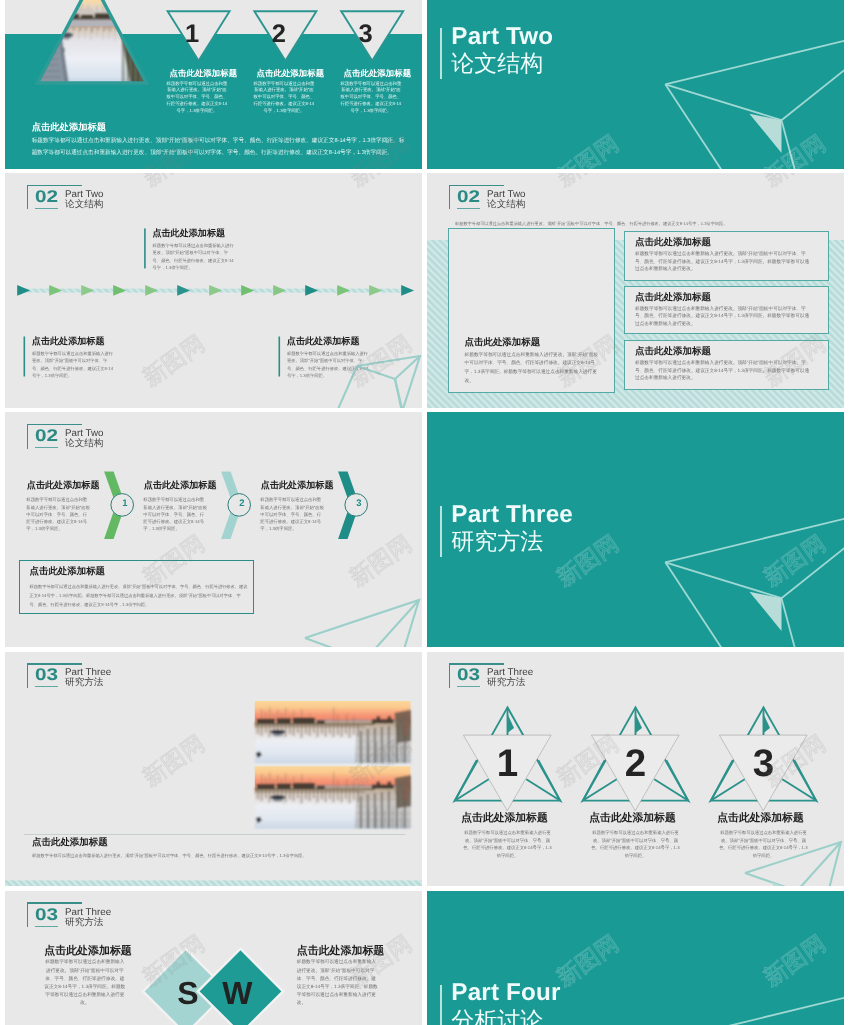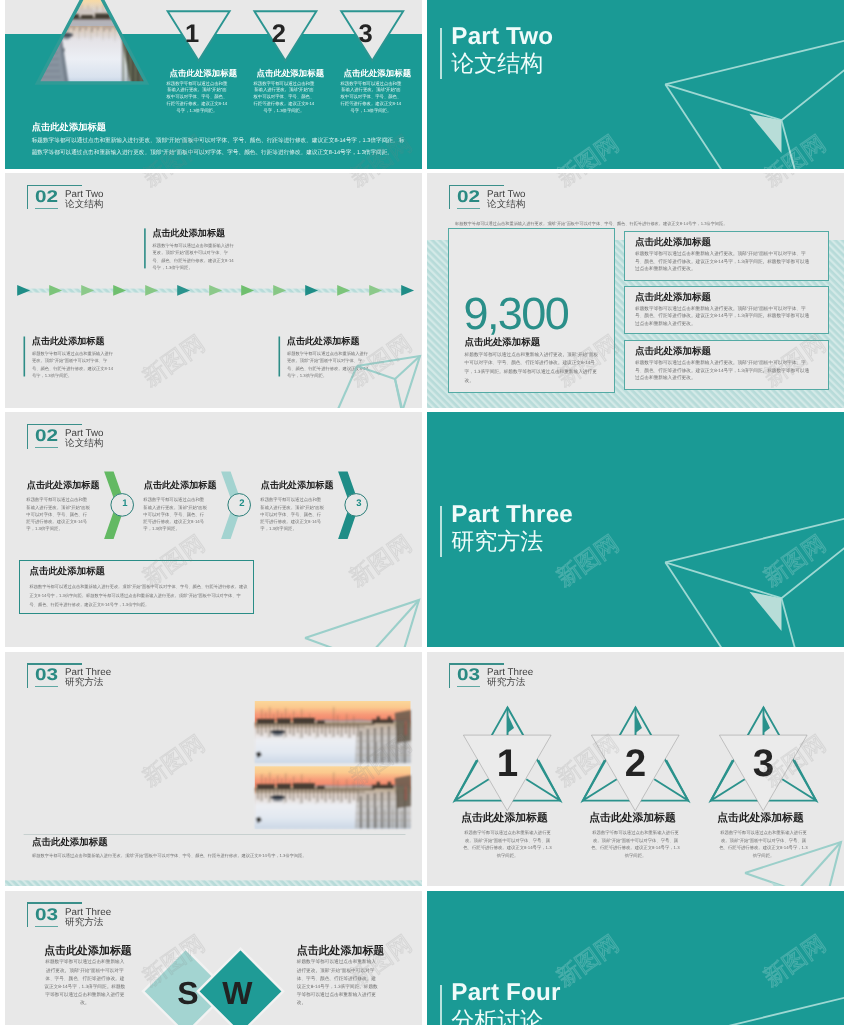--- a/index.html
+++ b/index.html
@@ -365,21 +365,20 @@
     <div class="en">Part Two</div>
     <div class="cn">论文结构</div>
   </div>
 
   <div class="tx bd" style="left:28px;top:48.5px;width:375px;font-size:4.2px;line-height:1;">标题数字等都可以通过点击和重新输入进行更改。顶部“开始”面板中可以对字体、字号、颜色、行距等进行修改。建议正文8-14号字，1.3倍字间距。</div>
 
   <div class="abs" style="left:25px;top:53.5px;width:0;height:0;"></div>
 
   <div class="abs" style="left:20.9px;top:55.4px;width:167.2px;height:164.2px;background:#e9e9e9;border:1.3px solid #53aaa4;box-sizing:border-box;">
   </div>
-  <div class="tx" style="left:36.5px;top:118px;font-size:45px;font-weight:400;color:#2a8f89;line-height:1;letter-spacing:-1.6px;">9,300</div>
   <div class="tx h3" style="left:37.6px;top:165px;font-size:9.45px;line-height:1;">点击此处添加标题</div>
   <div class="tx bd" style="left:37.6px;top:177.5px;width:136px;font-size:4.68px;line-height:1.86;">标题数字等都可以通过点击和重新输入进行更改。顶部“开始”面板中可以对字体、字号、颜色、行距等进行修改。建议正文8-14号字，1.3倍字间距。标题数字等都可以通过点击和重新输入进行更改。</div>
 
   <div class="abs" style="left:196.5px;top:58.4px;width:205.4px;height:49.8px;background:#e9e9e9;border:1.3px solid #53aaa4;box-sizing:border-box;"></div>
   <div class="tx h3" style="left:208px;top:64.8px;font-size:9.5px;line-height:1;">点击此处添加标题</div>
   <div class="tx bd" style="left:208px;top:77.3px;width:176px;font-size:4.68px;line-height:1.56;">标题数字等都可以通过点击和重新输入进行更改。顶部“开始”面板中可以对字体、字号、颜色、行距等进行修改。建议正文8-14号字，1.3倍字间距。标题数字等都可以通过点击和重新输入进行更改。</div>
 
   <div class="abs" style="left:196.5px;top:113.1px;width:205.4px;height:48.3px;background:#e9e9e9;border:1.3px solid #53aaa4;box-sizing:border-box;"></div>
   <div class="tx h3" style="left:208px;top:119.6px;font-size:9.5px;line-height:1;">点击此处添加标题</div>
   <div class="tx bd" style="left:208px;top:132.1px;width:176px;font-size:4.68px;line-height:1.56;">标题数字等都可以通过点击和重新输入进行更改。顶部“开始”面板中可以对字体、字号、颜色、行距等进行修改。建议正文8-14号字，1.3倍字间距。标题数字等都可以通过点击和重新输入进行更改。</div>

